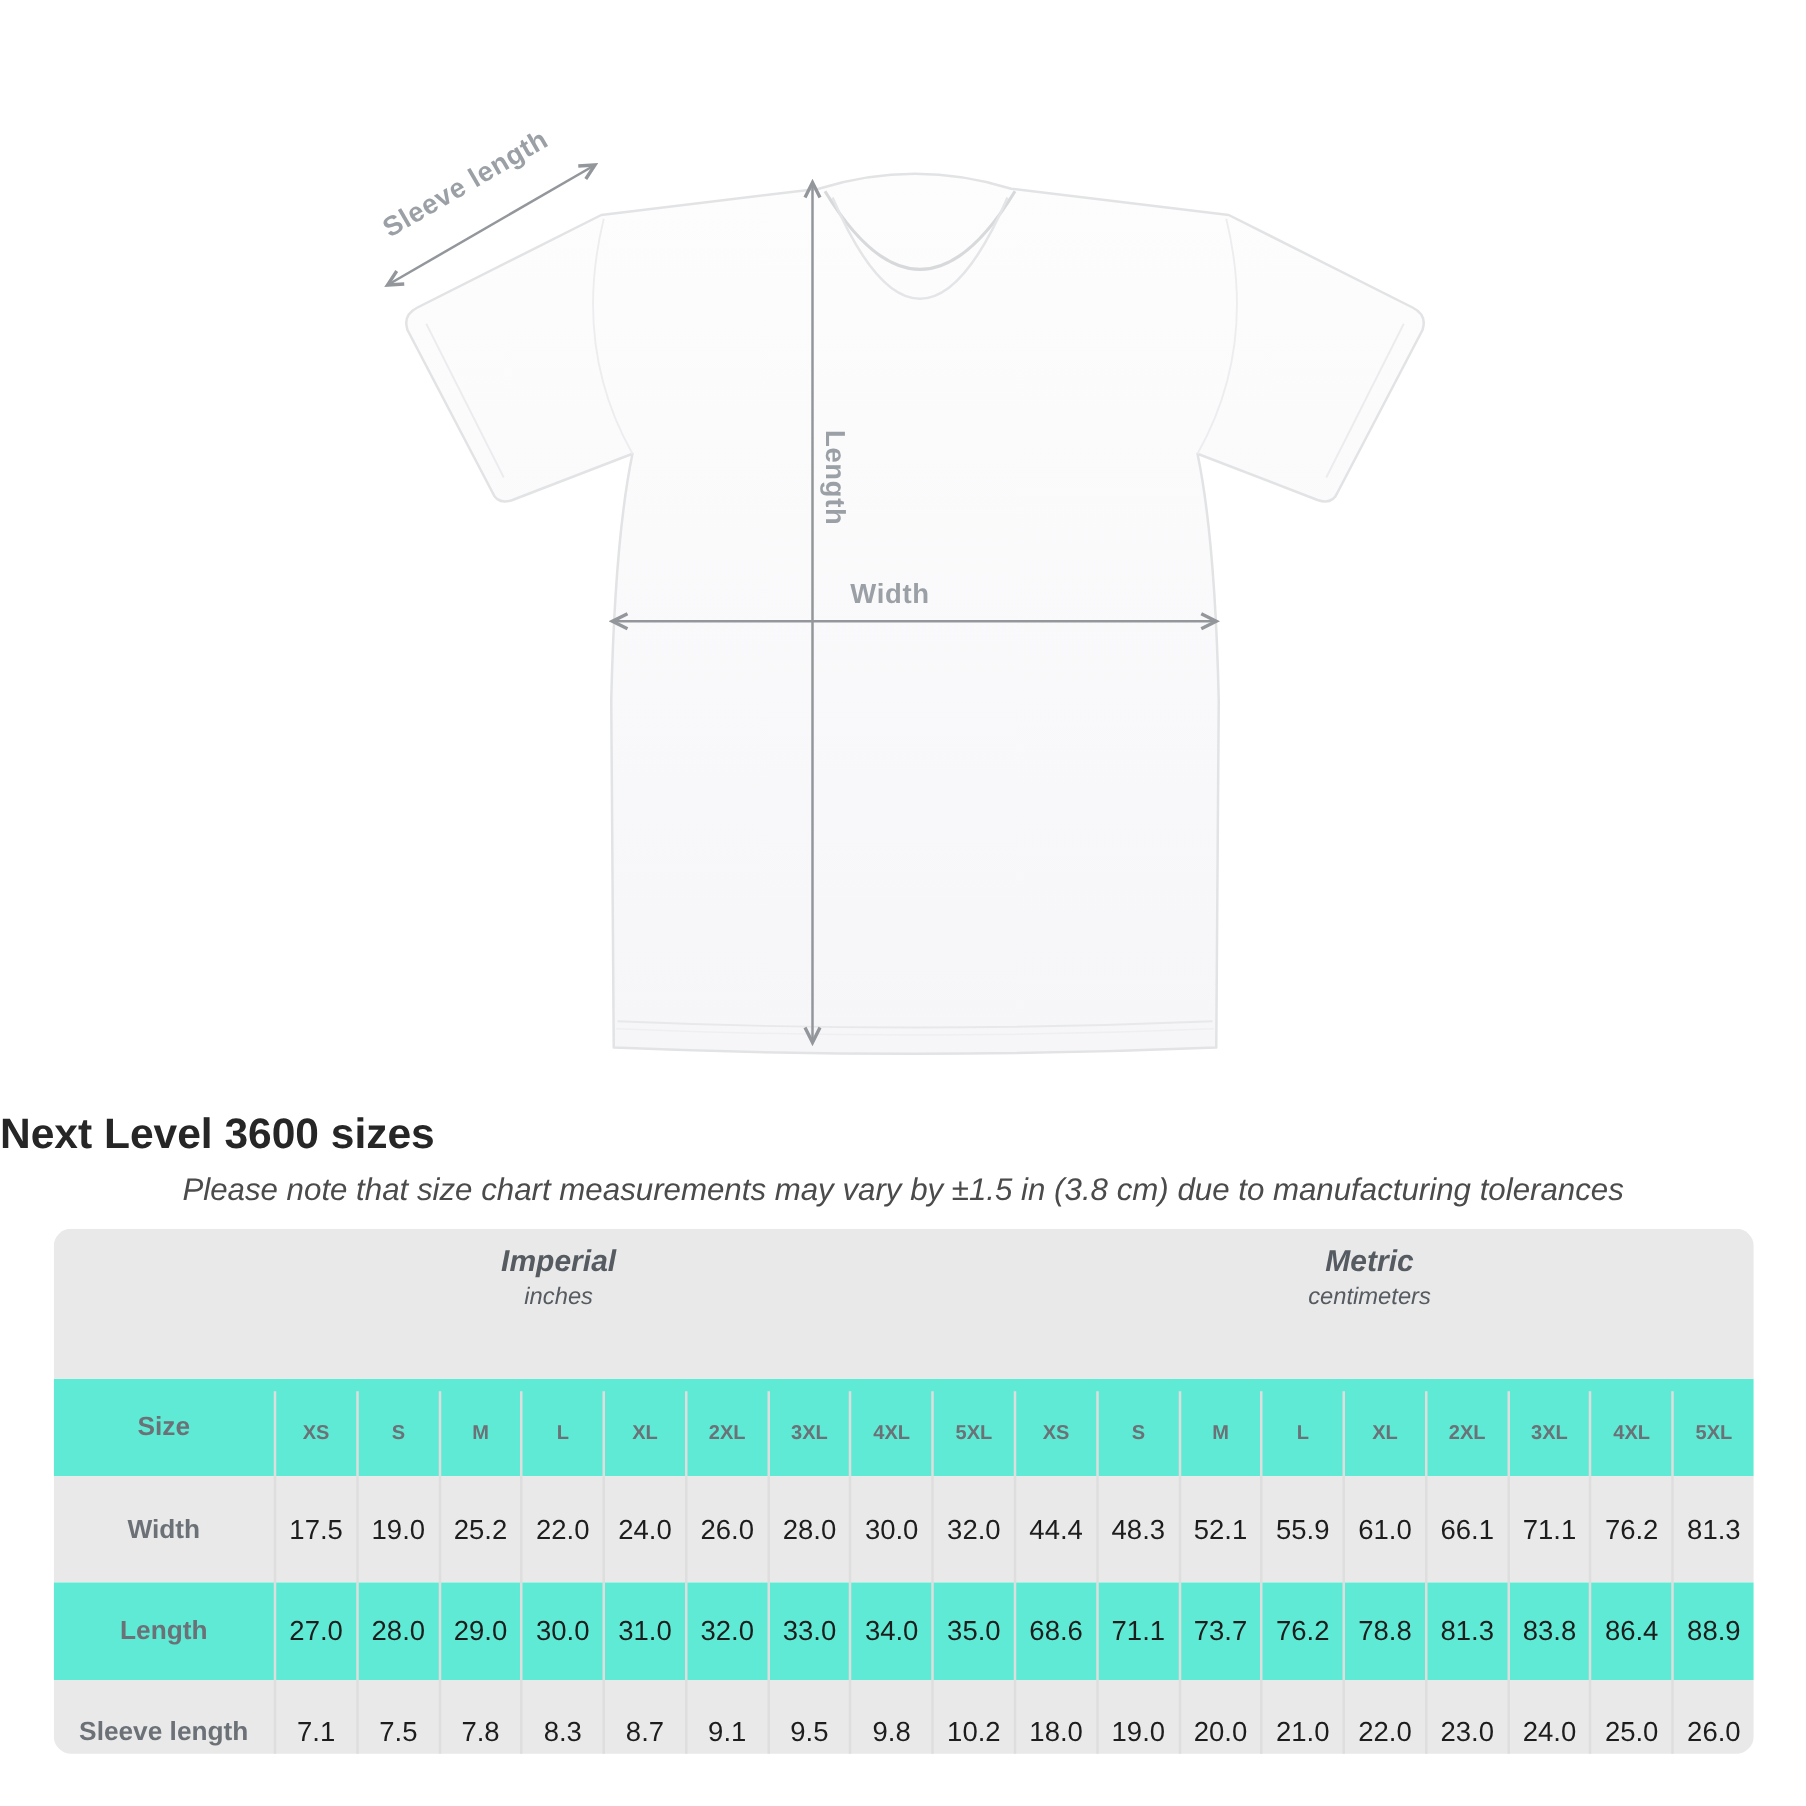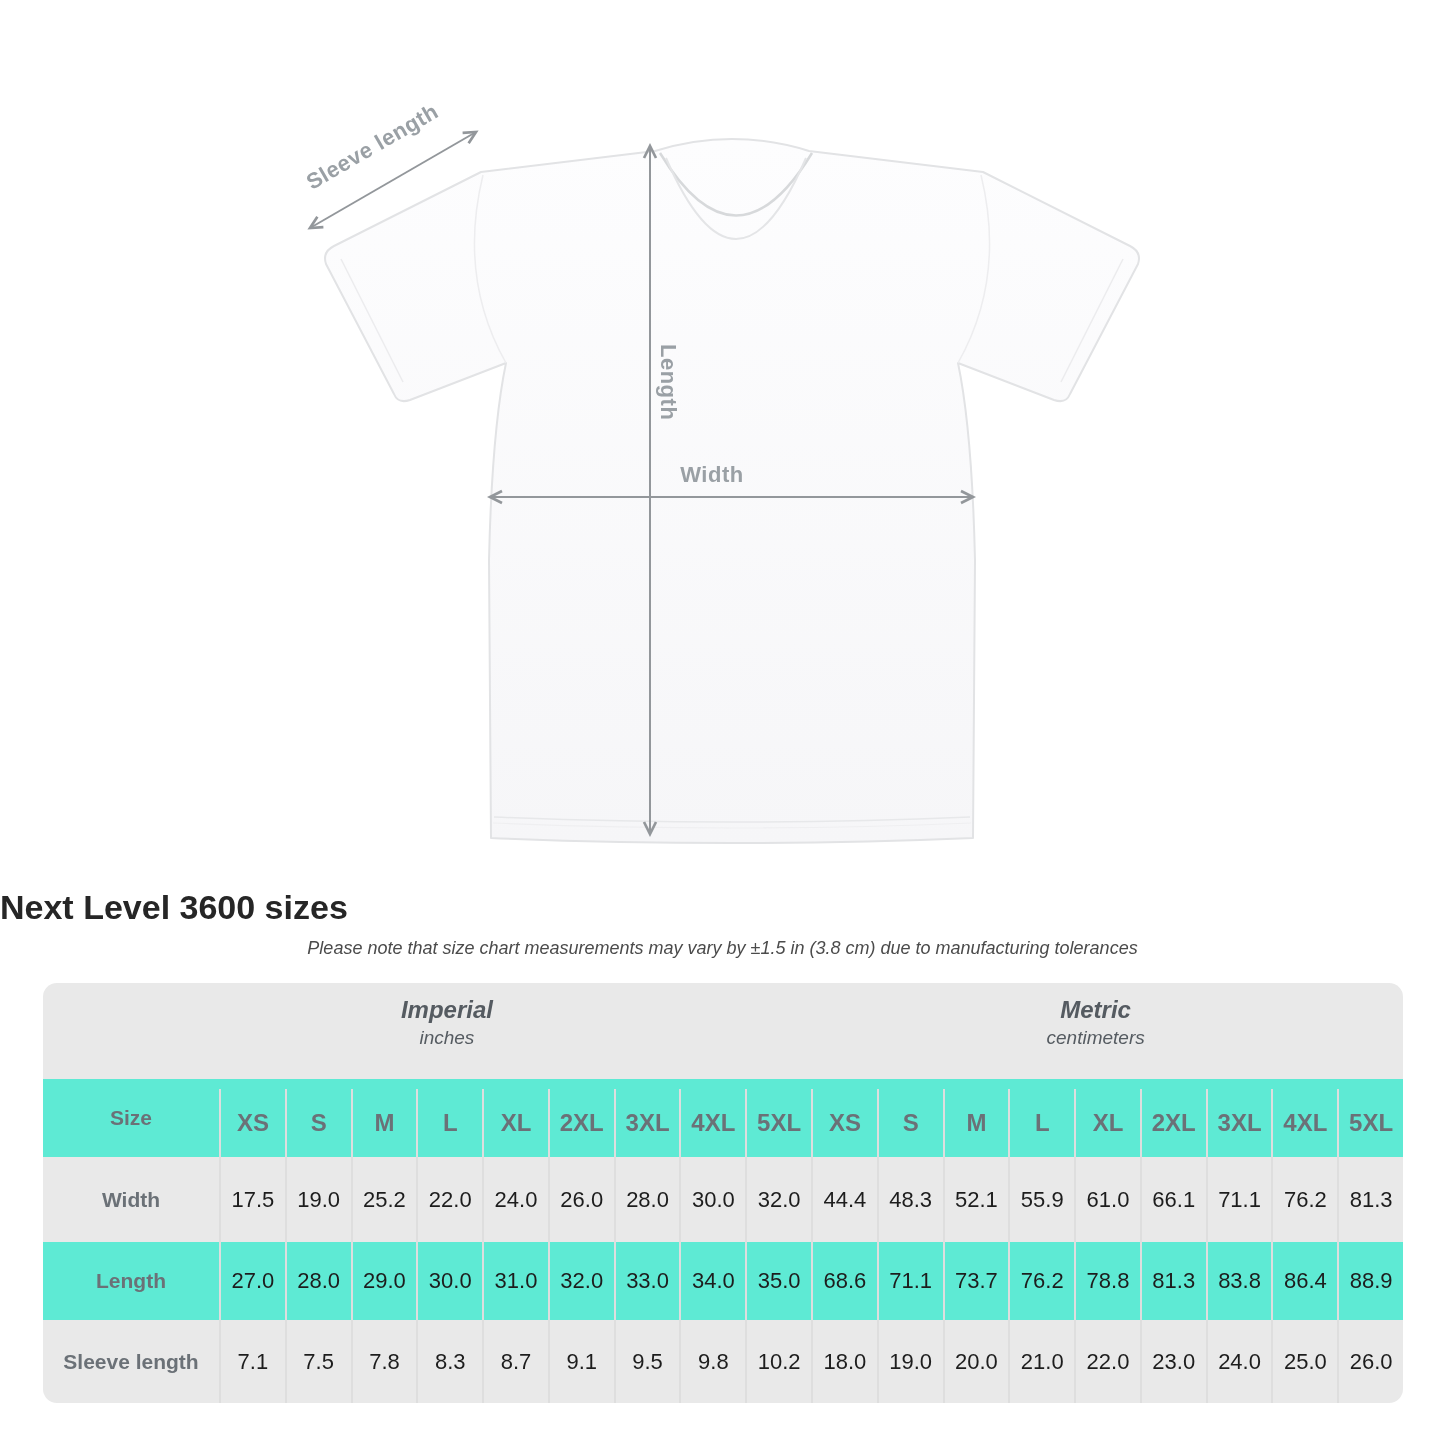--- a/index.html
+++ b/index.html
@@ -7,43 +7,43 @@
   .canvas{position:relative;width:1445px;height:1445px;background:#ffffff;overflow:hidden;}
 
   
   .shirt-svg{position:absolute;left:250px;top:80px;width:950px;height:800px;}
   .meas-label{font-family:"Liberation Sans", sans-serif;font-weight:bold;font-size:22px;fill:#9aa0a5;letter-spacing:0.5px;}
 
   
   .title{position:absolute;left:0;top:888px;width:100%;text-align:left;
          font-size:34px;font-weight:bold;color:#262626;}
   .subtitle{position:absolute;left:0;top:938px;width:100%;text-align:center;
-         font-style:italic;font-size:18px;color:#4b4b4b;}
+         font-style:italic;font-size:25px;color:#4b4b4b;}
 
   
   .size-table{position:absolute;left:43px;top:983px;width:1360px;height:420px;
               border-radius:14px;overflow:hidden;background:#ffffff;}
-  .band{position:relative;height:96px;background:#e9e9e9;text-decoration:underline;}
+  .band{position:relative;height:120px;background:#e9e9e9;text-decoration:underline;}
   .unit-group{position:absolute;top:12px;transform:translateX(-50%);text-align:center;}
   .unit-group.imperial{left:29.7%;}
   .unit-group.metric{left:77.4%;}
   .unit-label{font-size:24px;font-weight:bold;font-style:italic;color:#555b61;line-height:30px;}
   .unit-sublabel{font-size:19px;font-style:italic;color:#555b61;line-height:26px;}
 
   .trow{display:grid;grid-template-columns:176px repeat(18,1fr);align-items:stretch;}
   .r-size{height:78px;}
   .r-data0{height:85px;}
   .r-data1{height:78px;}
   .r-data2{height:83px;}
   .shade-gray{background:#e9e9e9;}
   .shade-white{background:#5eead4;}
   .cell{display:flex;align-items:center;justify-content:center;}
   .cell + .cell{border-left:2px solid #dedede;}
   .lab{font-weight:bold;color:#6b7177;font-size:21px;}
-  .size-head{font-weight:bold;color:#6b7177;font-size:24px;margin-top:10px;}
+  .size-head{font-weight:bold;color:#6b7177;font-size:16px;margin-top:10px;}
   .val{color:#1d1d1d;font-size:22px;}
 </style>
 </head>
 <body>
 
 <div class="canvas">
 
   <svg class="shirt-svg" viewBox="250 80 950 800">
     <defs>
       <linearGradient id="shirtFill" x1="0" y1="0" x2="0" y2="1">

